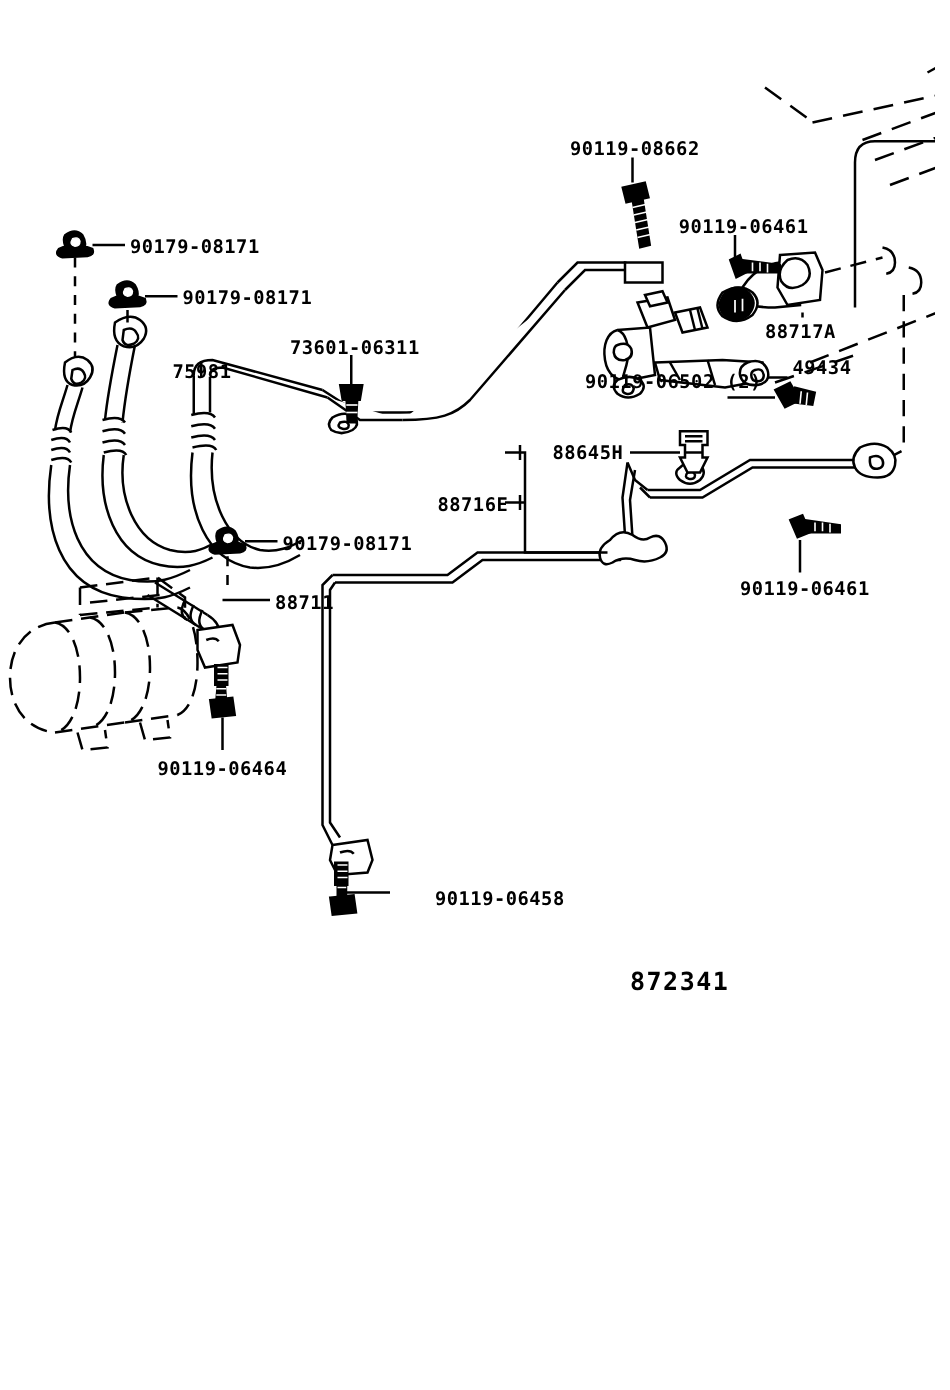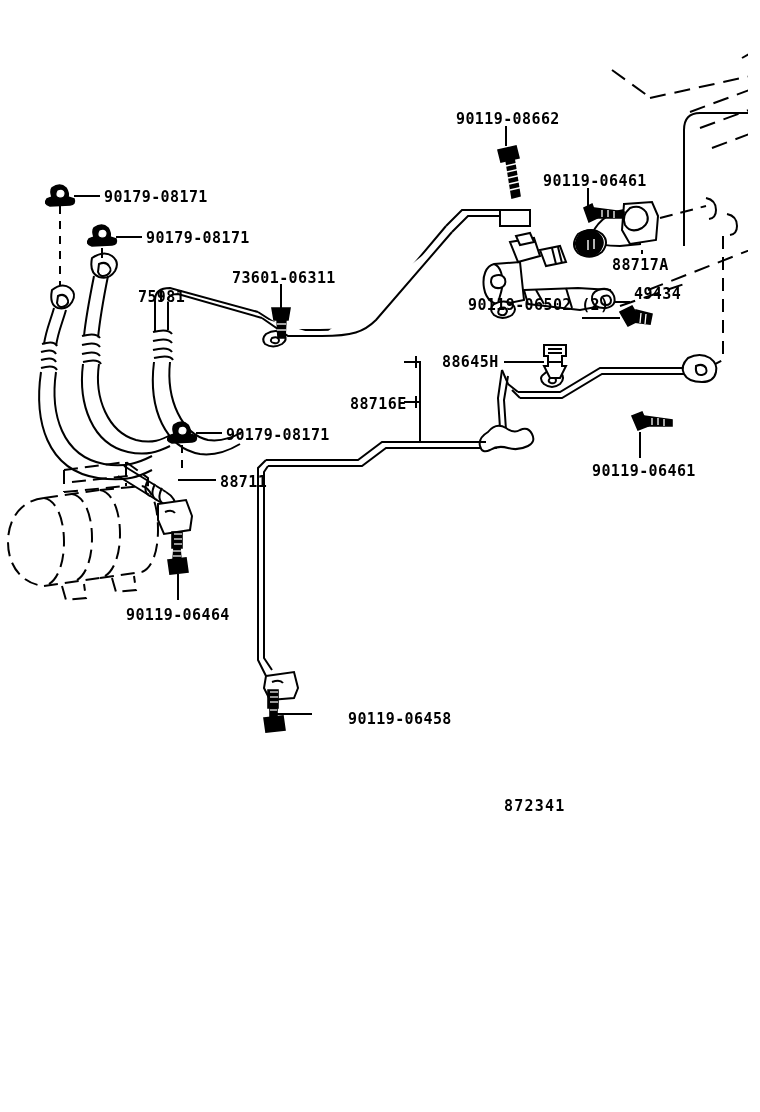--- a/index.html
+++ b/index.html
@@ -29,27 +29,26 @@
     font-size: 15px;
     font-weight: bold;
     color: #000000;
     letter-spacing: 0.4px;
     white-space: nowrap;
     line-height: 1;
   }
   .diagnum {
     position: absolute;
     font-family: "DejaVu Sans Mono", "Liberation Mono", monospace;
-    font-size: 15px;
+    font-size: 20px;
     font-weight: bold;
     color: #000000;
     letter-spacing: 1.2px;
     white-space: nowrap;
     line-height: 1;
-    margin-top: 24px;
   }
 </style>
 </head>
 <body>
 
 <div id="page">
 
   <svg id="diagram-svg" viewBox="0 0 760 1112" xmlns="http://www.w3.org/2000/svg">
 
     <g fill="none" stroke="#000" stroke-width="2">

